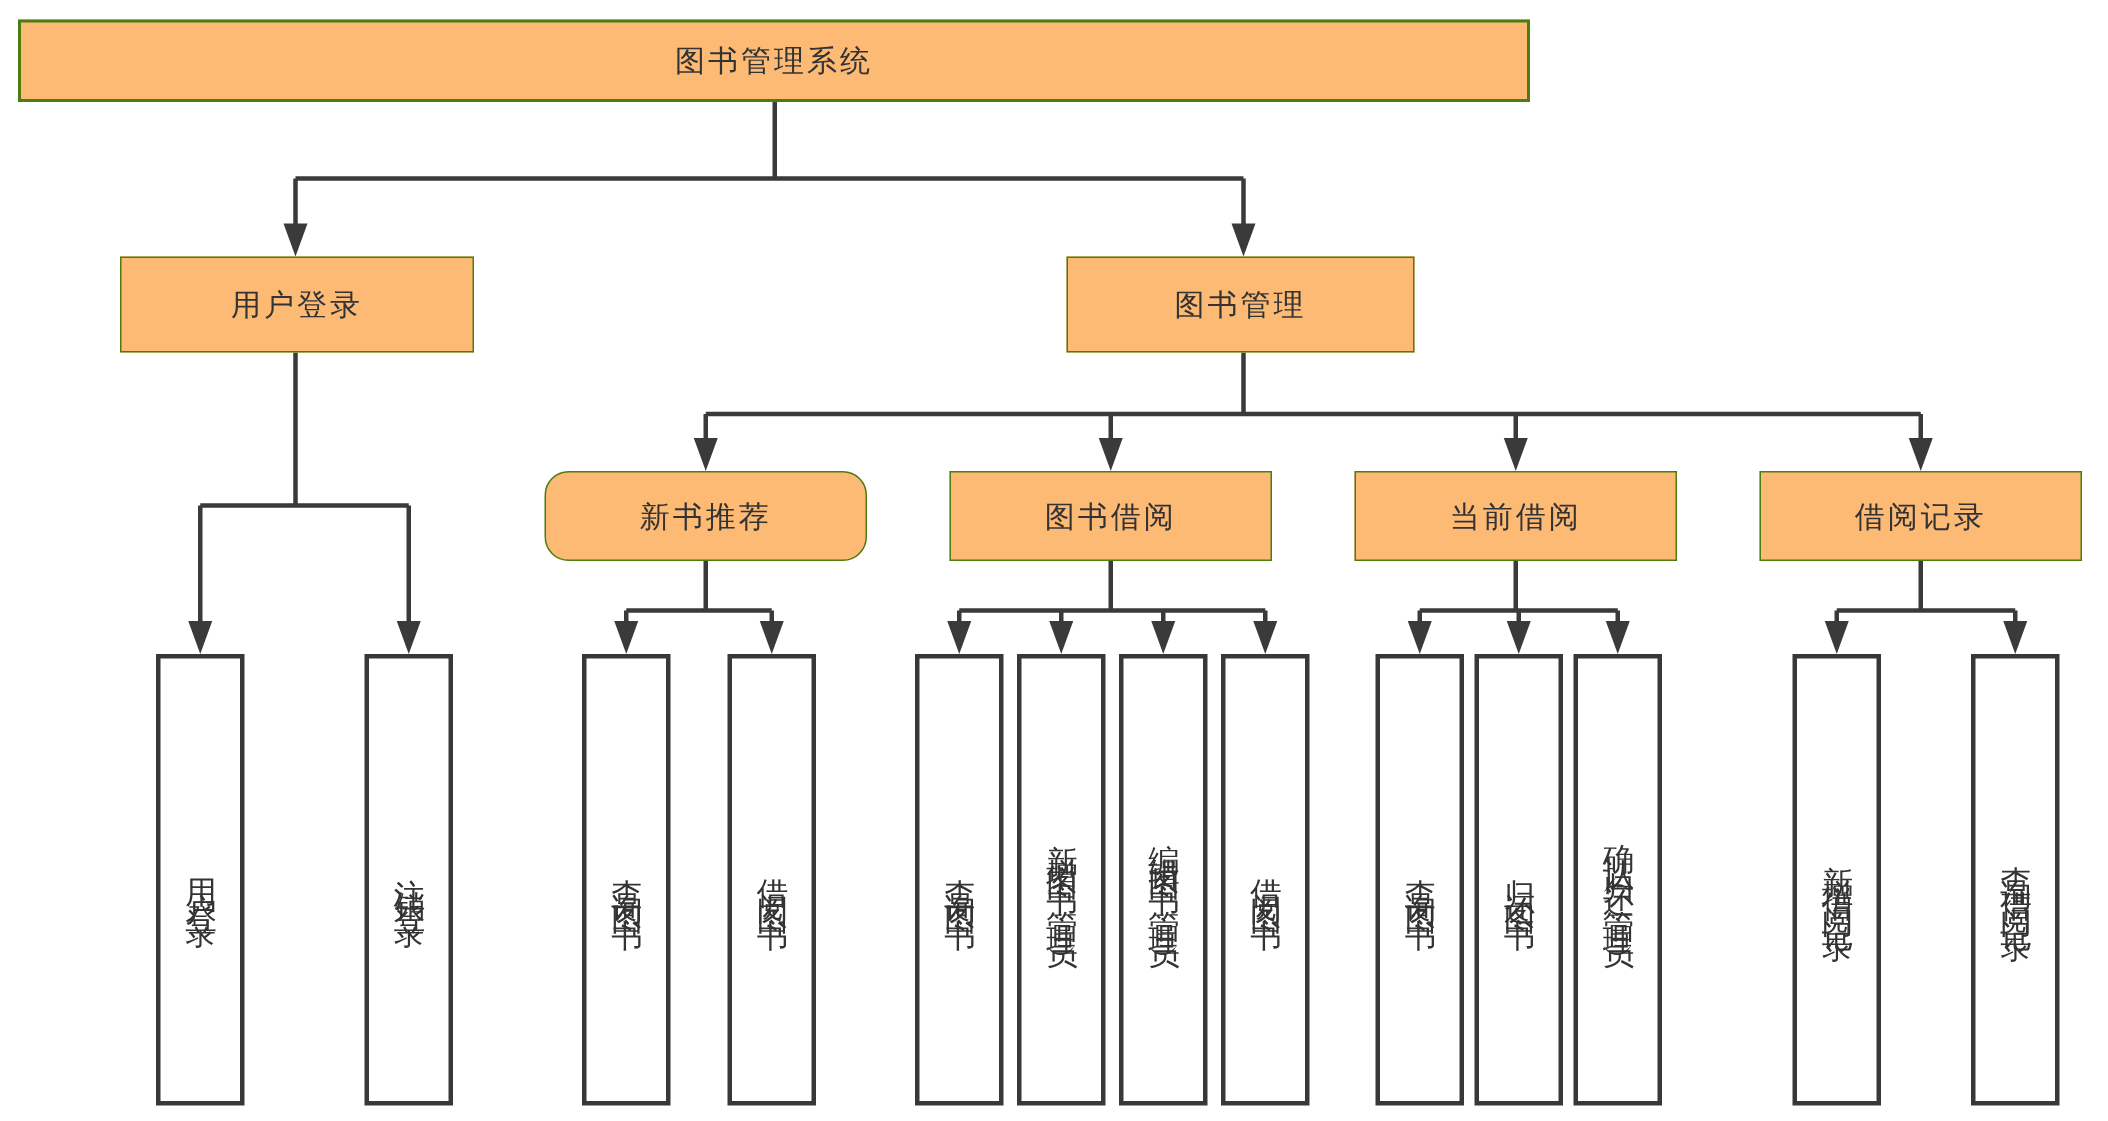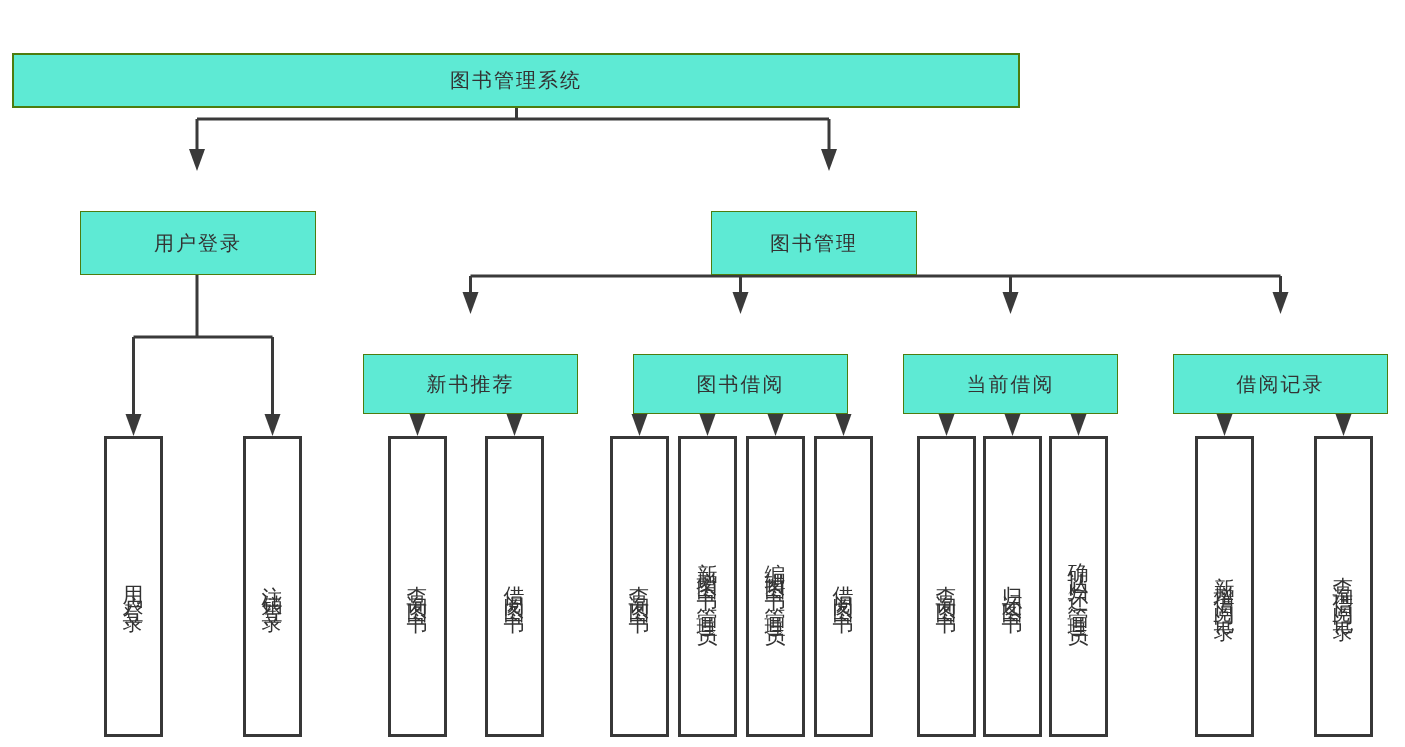--- a/index.html
+++ b/index.html
@@ -13,30 +13,29 @@
     overflow: hidden;
   }
   #connectors {
     position: absolute;
     left: 0; top: 0;
     z-index: 0;
   }
   .node {
     position: absolute;
     box-sizing: border-box;
-    background: #5eead4;
+    background: #fdba74;
     border: 1px solid #4d7c0f;
     display: flex;
     align-items: center;
     justify-content: center;
     z-index: 1;
     font-size: 20px;
     letter-spacing: 2px;
     white-space: nowrap;
-    margin-top: 40px;
   }
   .node.root { border-width: 2px; }
   .vnode {
     position: absolute;
     box-sizing: border-box;
     background: #ffffff;
     border: 3px solid #383838;
     width: 59px;
     height: 301px;
     top: 436px;
@@ -109,23 +108,23 @@
       <polygon points="1004.5,414 1020.5,414 1012.5,436"></polygon>
       <polygon points="1070.5,414 1086.5,414 1078.5,436"></polygon>
       <polygon points="1216.5,414 1232.5,414 1224.5,436"></polygon>
       <polygon points="1335.5,414 1351.5,414 1343.5,436"></polygon>
     </g>
   </svg>
 
   <div class="node root" style="left:12px; top:13px; width:1008px; height:55px;">图书管理系统</div>
 
   <div class="node" style="left:80px; top:171px; width:236px; height:64px;">用户登录</div>
-  <div class="node" style="left:711px; top:171px; width:206px; height:64px;text-align:center;">图书管理</div>
+  <div class="node" style="left:711px; top:171px; width:232px; height:64px;text-align:center;">图书管理</div>
 
-  <div class="node" style="left:363px; top:314px; width:215px; height:60px;">新书推荐</div>
+  <div class="node" style="left:363px; top:314px; width:215px; height:60px;border-radius:16px;">新书推荐</div>
   <div class="node" style="left:903px; top:314px; width:215px; height:60px;">当前借阅</div>
   <div class="node" style="left:633px; top:314px; width:215px; height:60px;">图书借阅</div>
   <div class="node" style="left:1173px; top:314px; width:215px; height:60px;">借阅记录</div>
 
   <div class="vnode" style="left:104px;">
     <span>用户登录</span>
   </div>
   <div class="vnode" style="left:243px;">
     <span>注销登录</span>
   </div>

